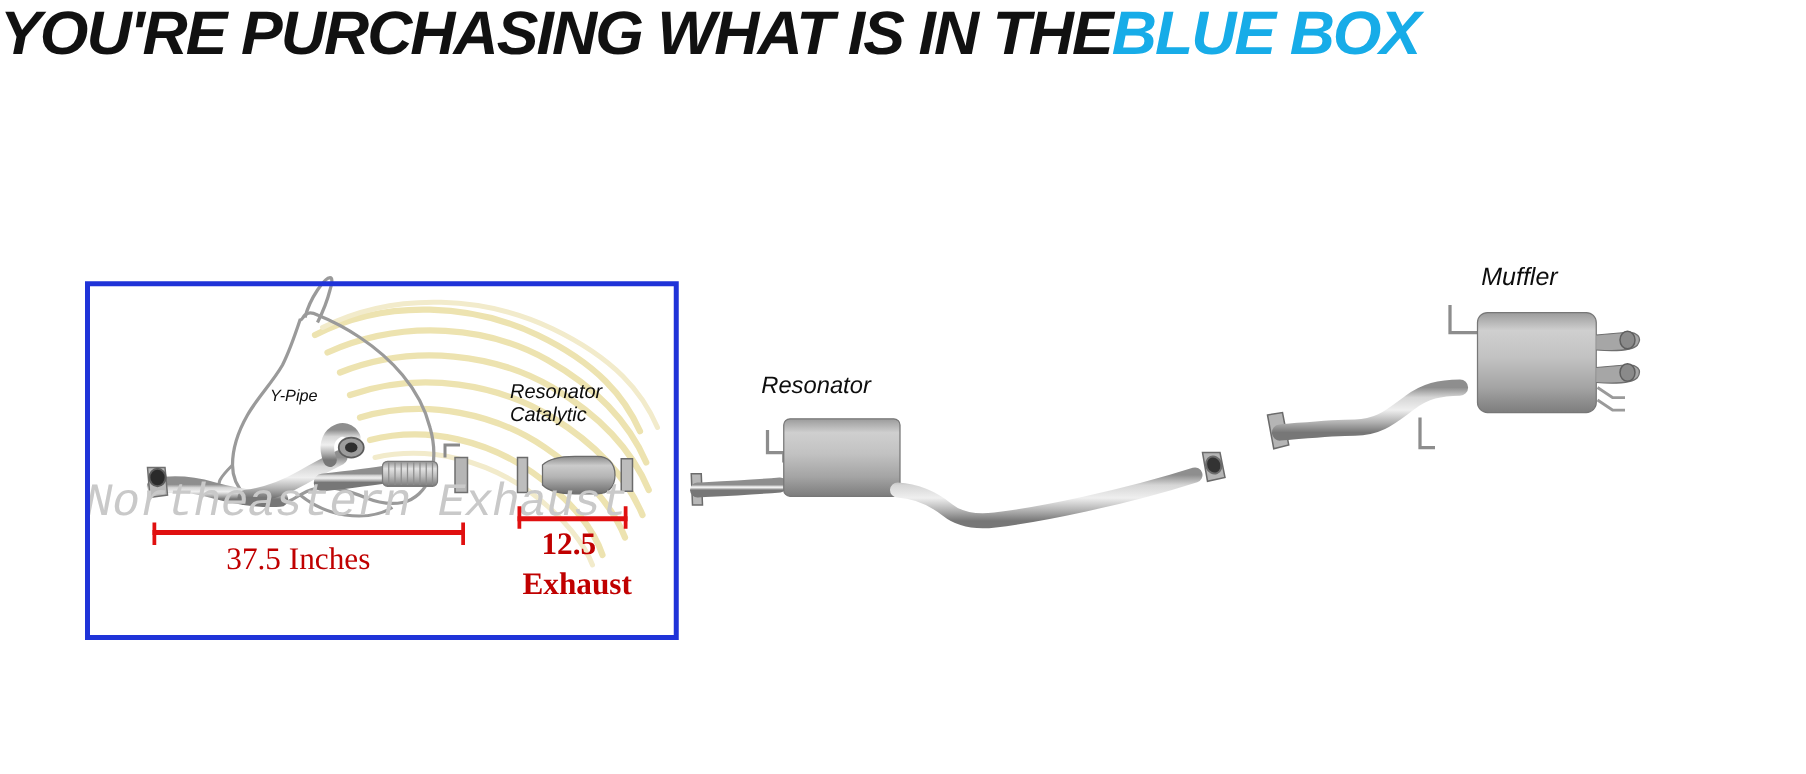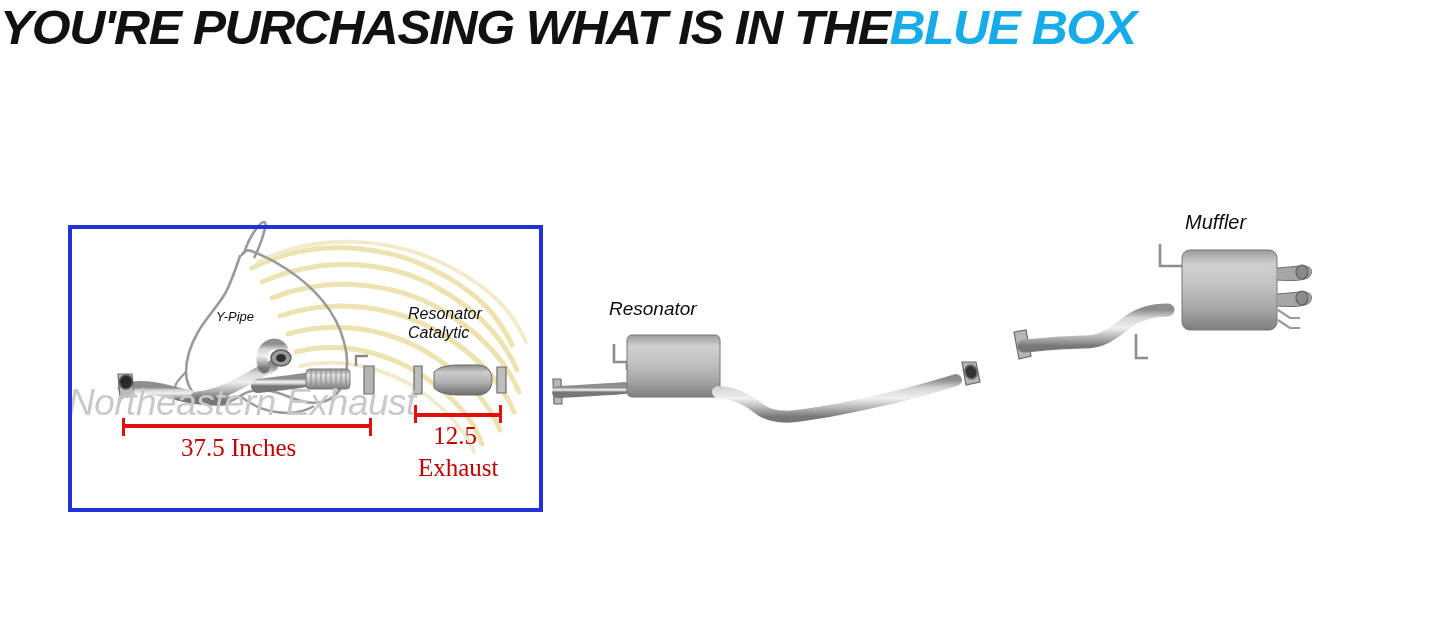--- a/index.html
+++ b/index.html
@@ -54,21 +54,21 @@
     background: transparent;
   }
 
   
   #watermark {
     position: absolute;
     left: 68px;
     top: 382px;
     width: 440px;
     height: 42px;
-    font-family: Liberation Sans, sans-serif;
+    font-family: Liberation Mono, monospace;
     font-style: italic;
     font-size: 37px;
     color: #c9c9c9;
     white-space: nowrap;
     letter-spacing: -0.5px;
     pointer-events: none;
   }
 
   
   .part-label {
@@ -104,20 +104,21 @@
   #dim-text-375 {
     left: 181px; top: 434px;
     font-size: 25px;
   }
   #dim-text-125 {
     left: 418px; top: 420px;
     font-size: 25px;
     line-height: 32px;
     text-align: center;
     width: 74px;
+    font-weight: bold;
   }
 
   
   .layer {
     position: absolute;
     left: 0;
     top: 0;
     width: 1445px;
     height: 619px;
     pointer-events: none;

